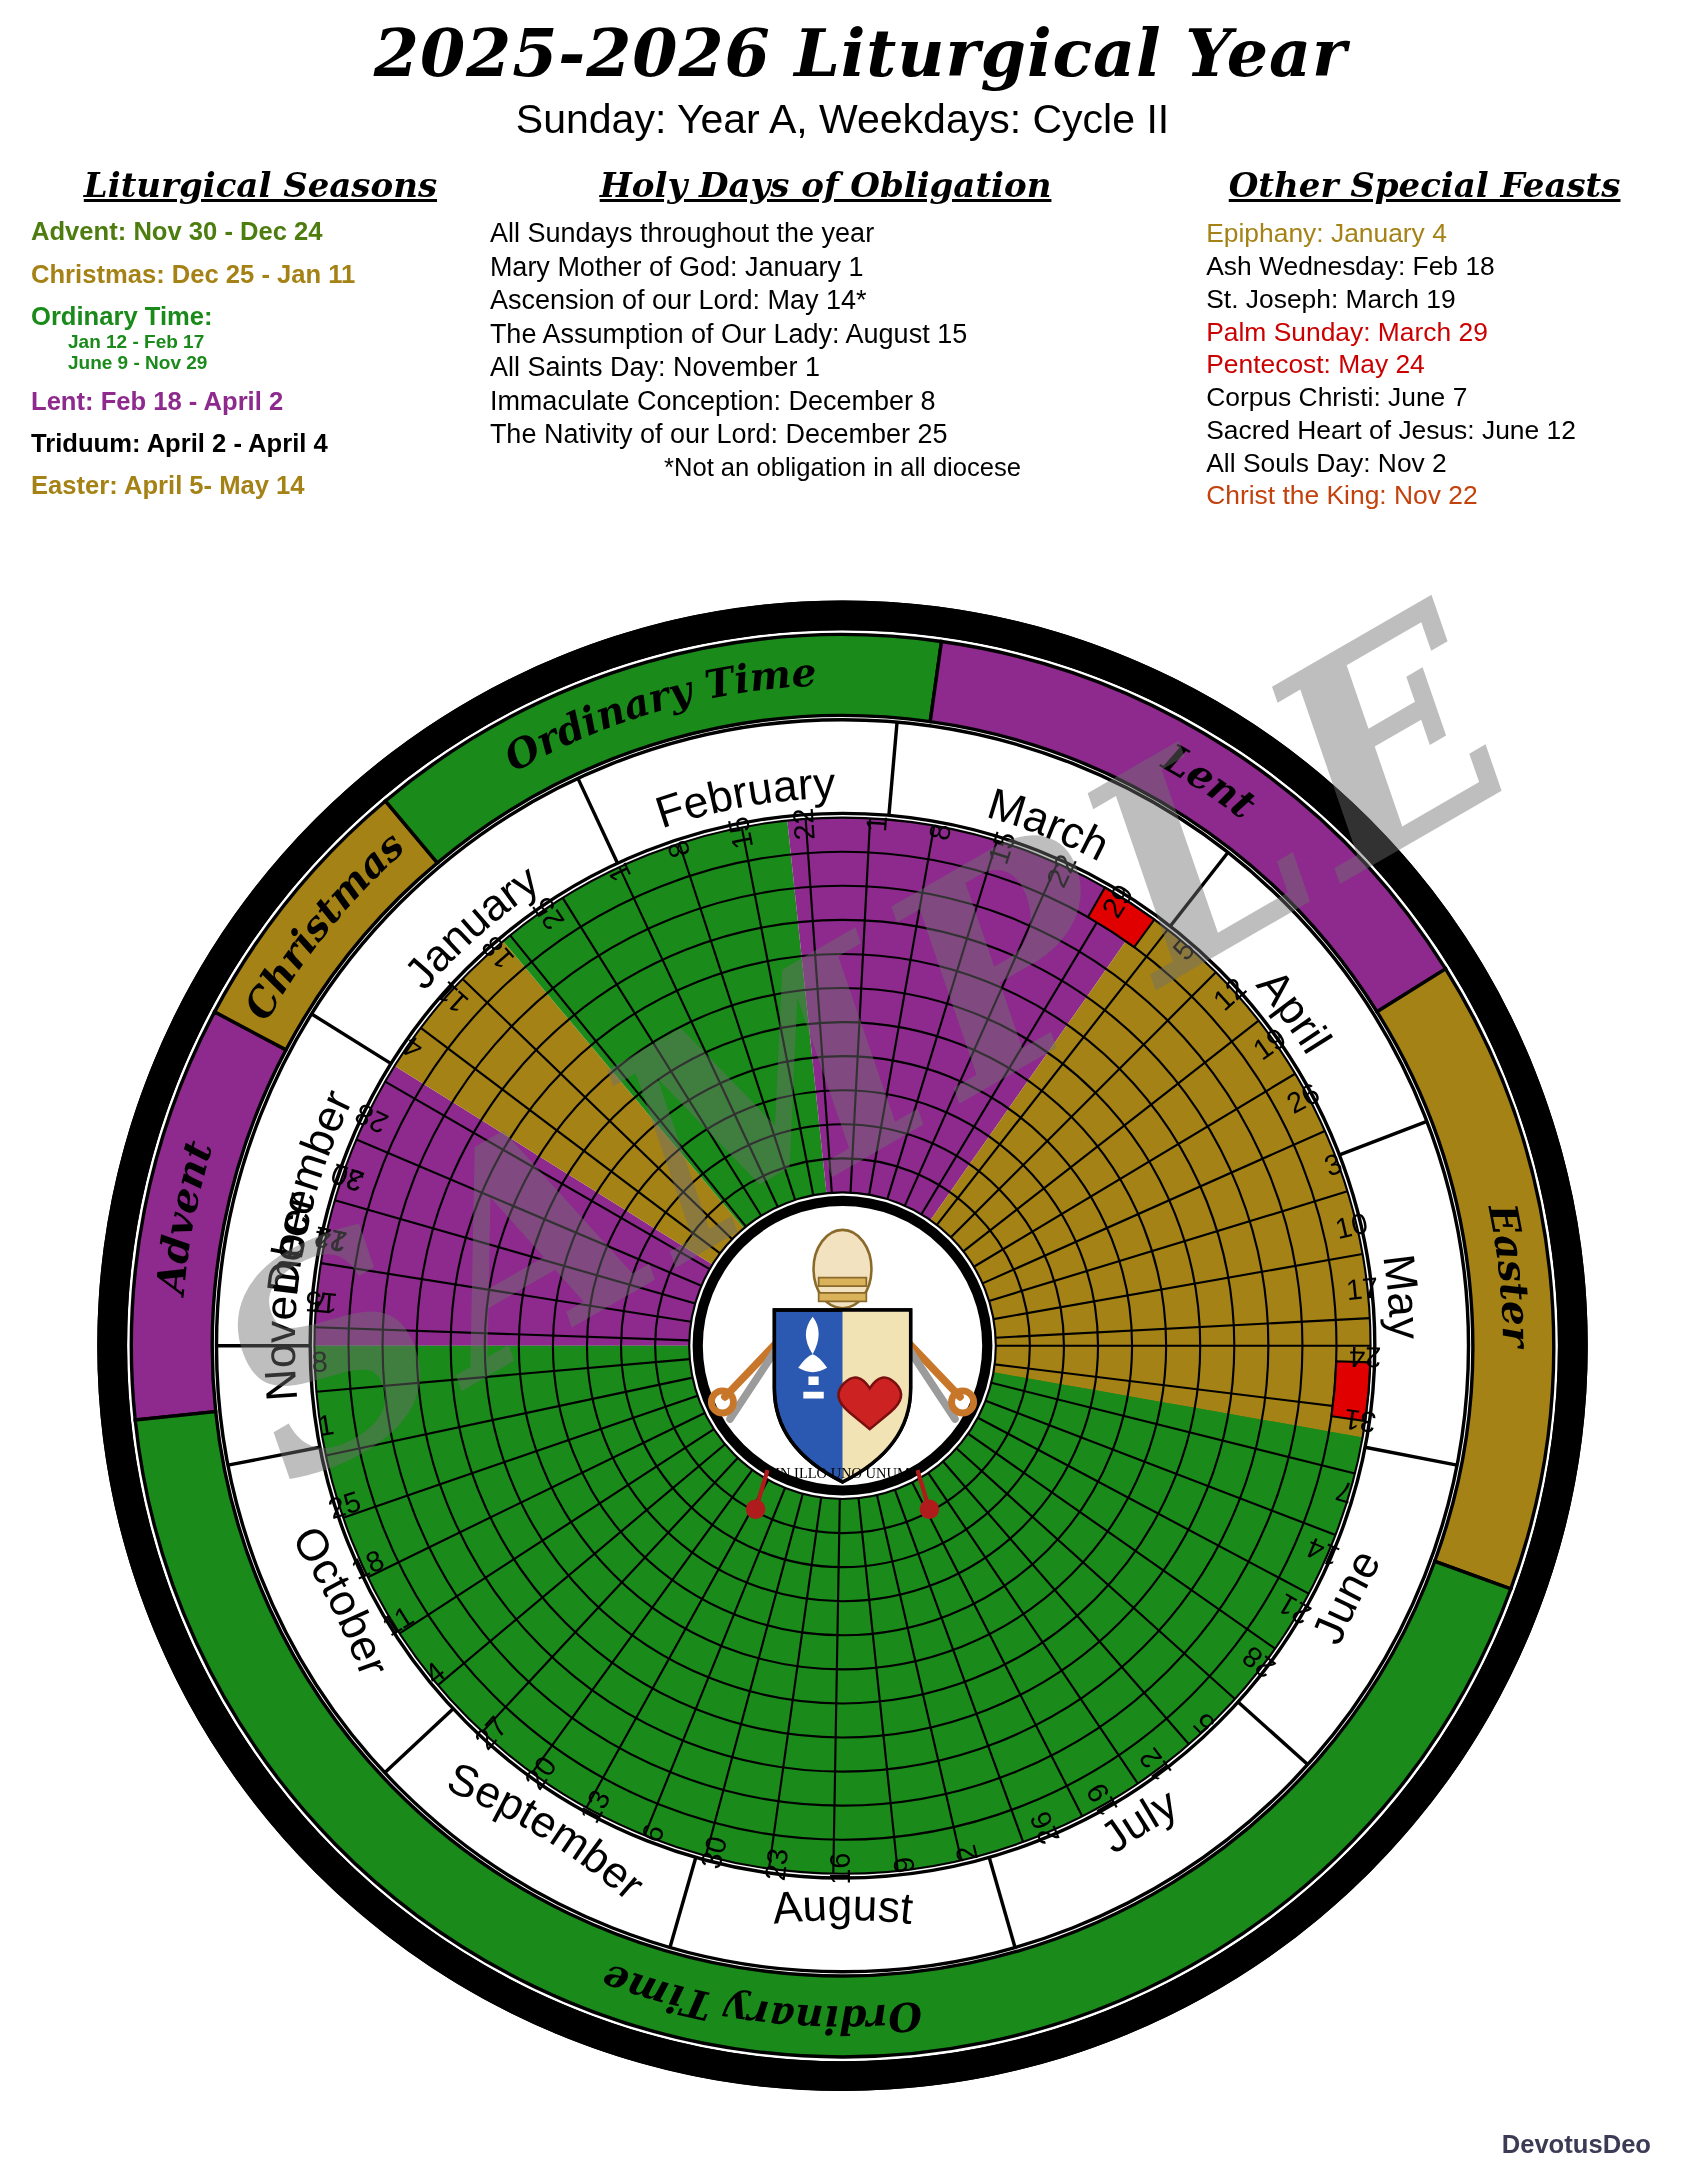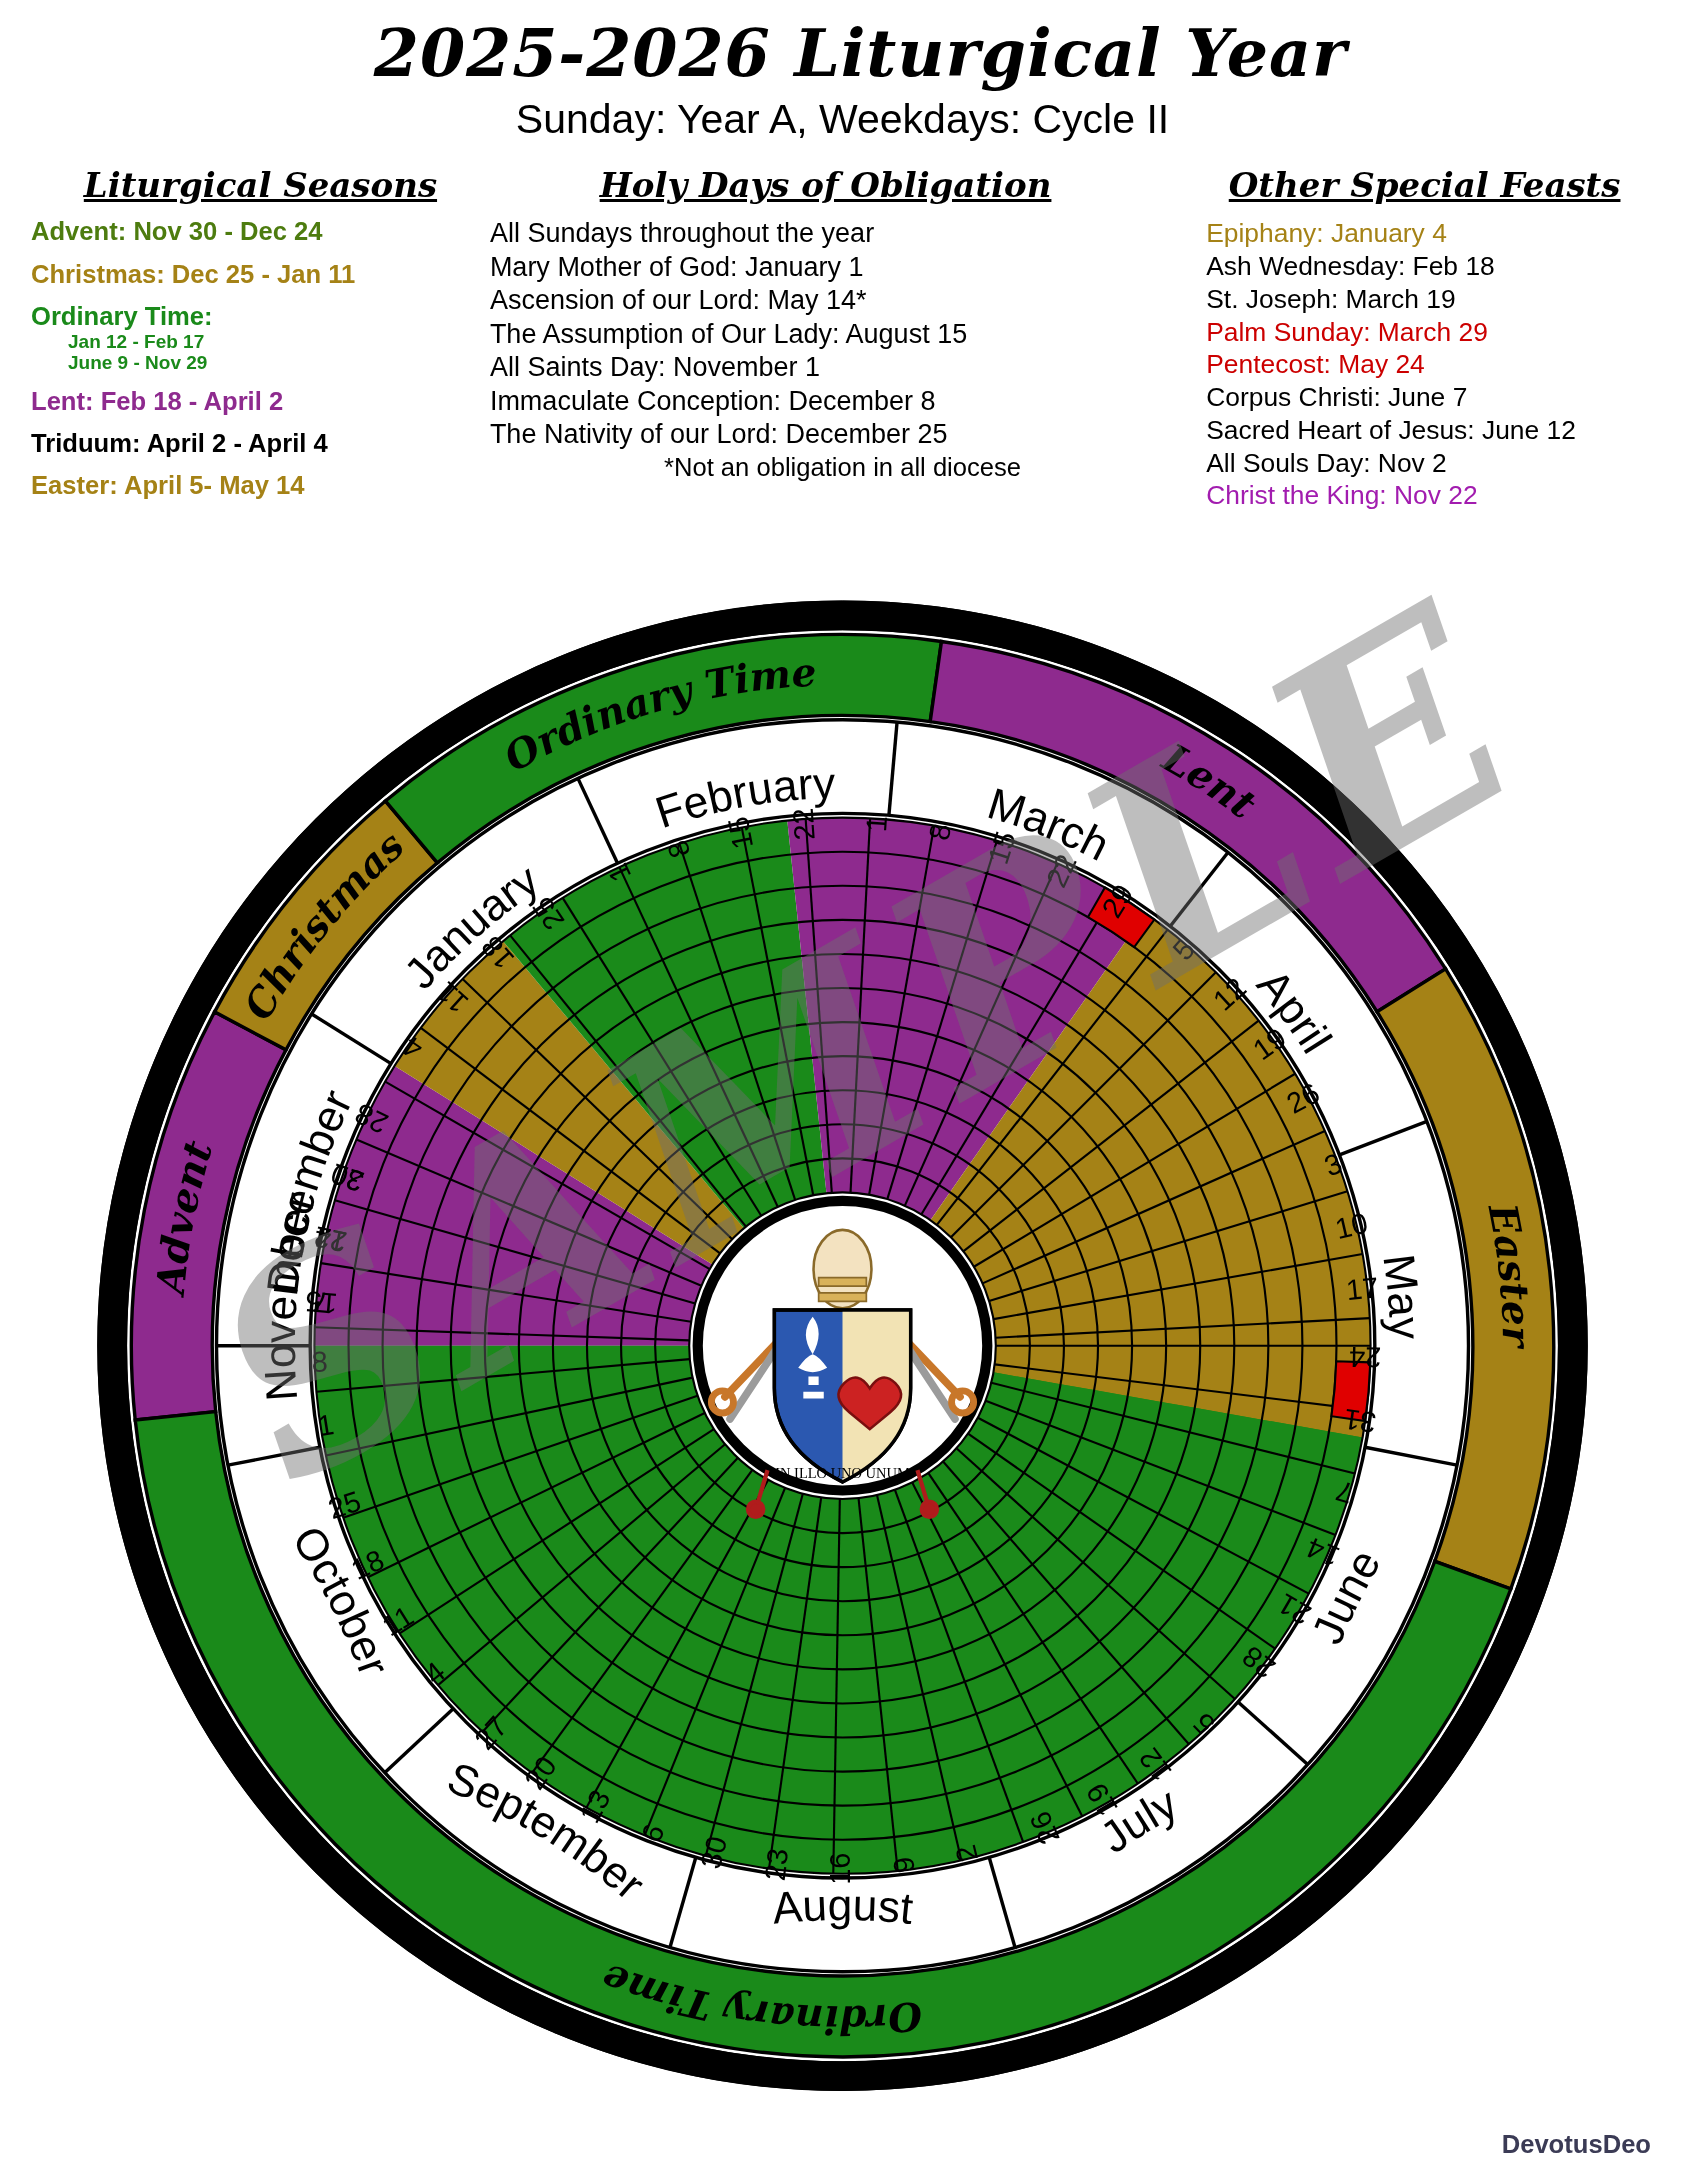--- a/index.html
+++ b/index.html
@@ -175,21 +175,21 @@
   <div class="col col-feasts">
     <div class="col-head">Other Special Feasts</div>
     <div class="feast-line" style="color:#a58216">Epiphany: January 4</div>
     <div class="feast-line" style="color:#000000">Ash Wednesday: Feb 18</div>
     <div class="feast-line" style="color:#000000">St. Joseph: March 19</div>
     <div class="feast-line" style="color:#cc0000">Palm Sunday: March 29</div>
     <div class="feast-line" style="color:#cc0000">Pentecost: May 24</div>
     <div class="feast-line" style="color:#000000">Corpus Christi: June 7</div>
     <div class="feast-line" style="color:#000000">Sacred Heart of Jesus: June 12</div>
     <div class="feast-line" style="color:#000000">All Souls Day: Nov 2</div>
-    <div class="feast-line" style="color:#a21caf">Christ the King: Nov 22</div>
+    <div class="feast-line" style="color:#c2410c">Christ the King: Nov 22</div>
   </div>
 </div>
 
 <div id="wheel-wrap">
   <svg id="wheel" width="1499" height="1525" viewBox="0 0 1760 1790">
     <defs>
       <clipPath id="clipFull">
           <circle cx="880" cy="880" r="880"></circle>
         </clipPath>
     </defs>

